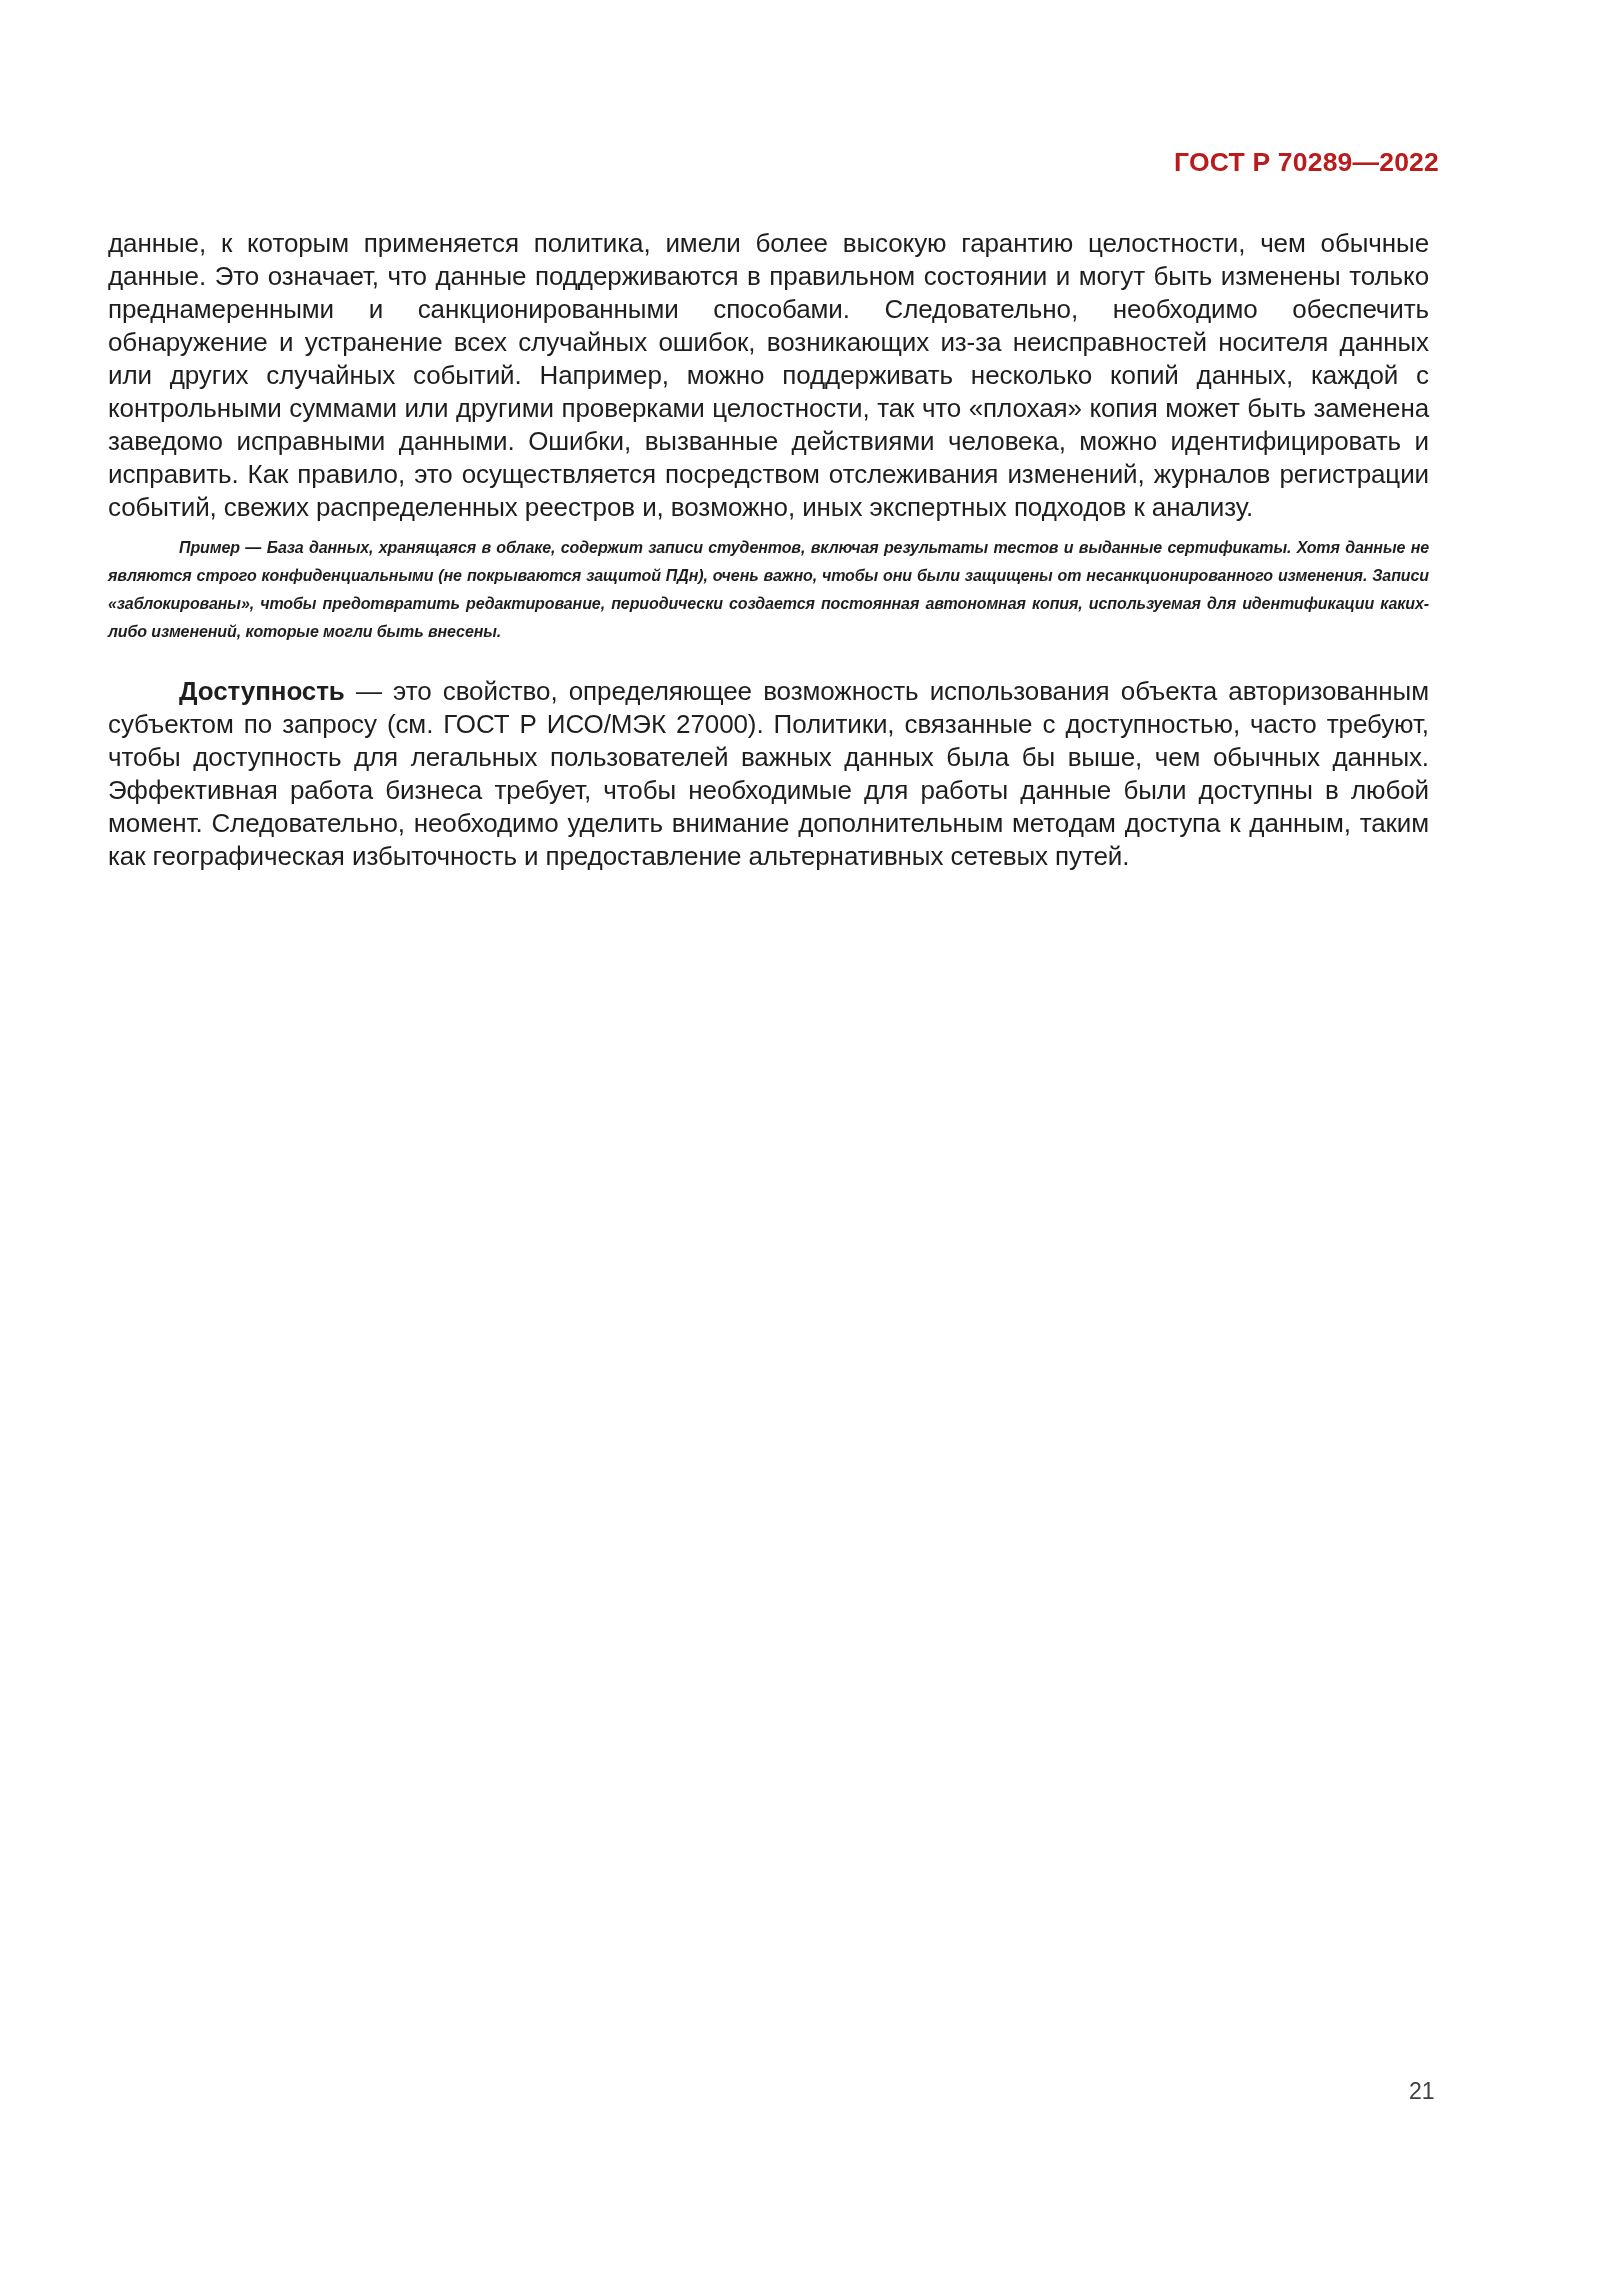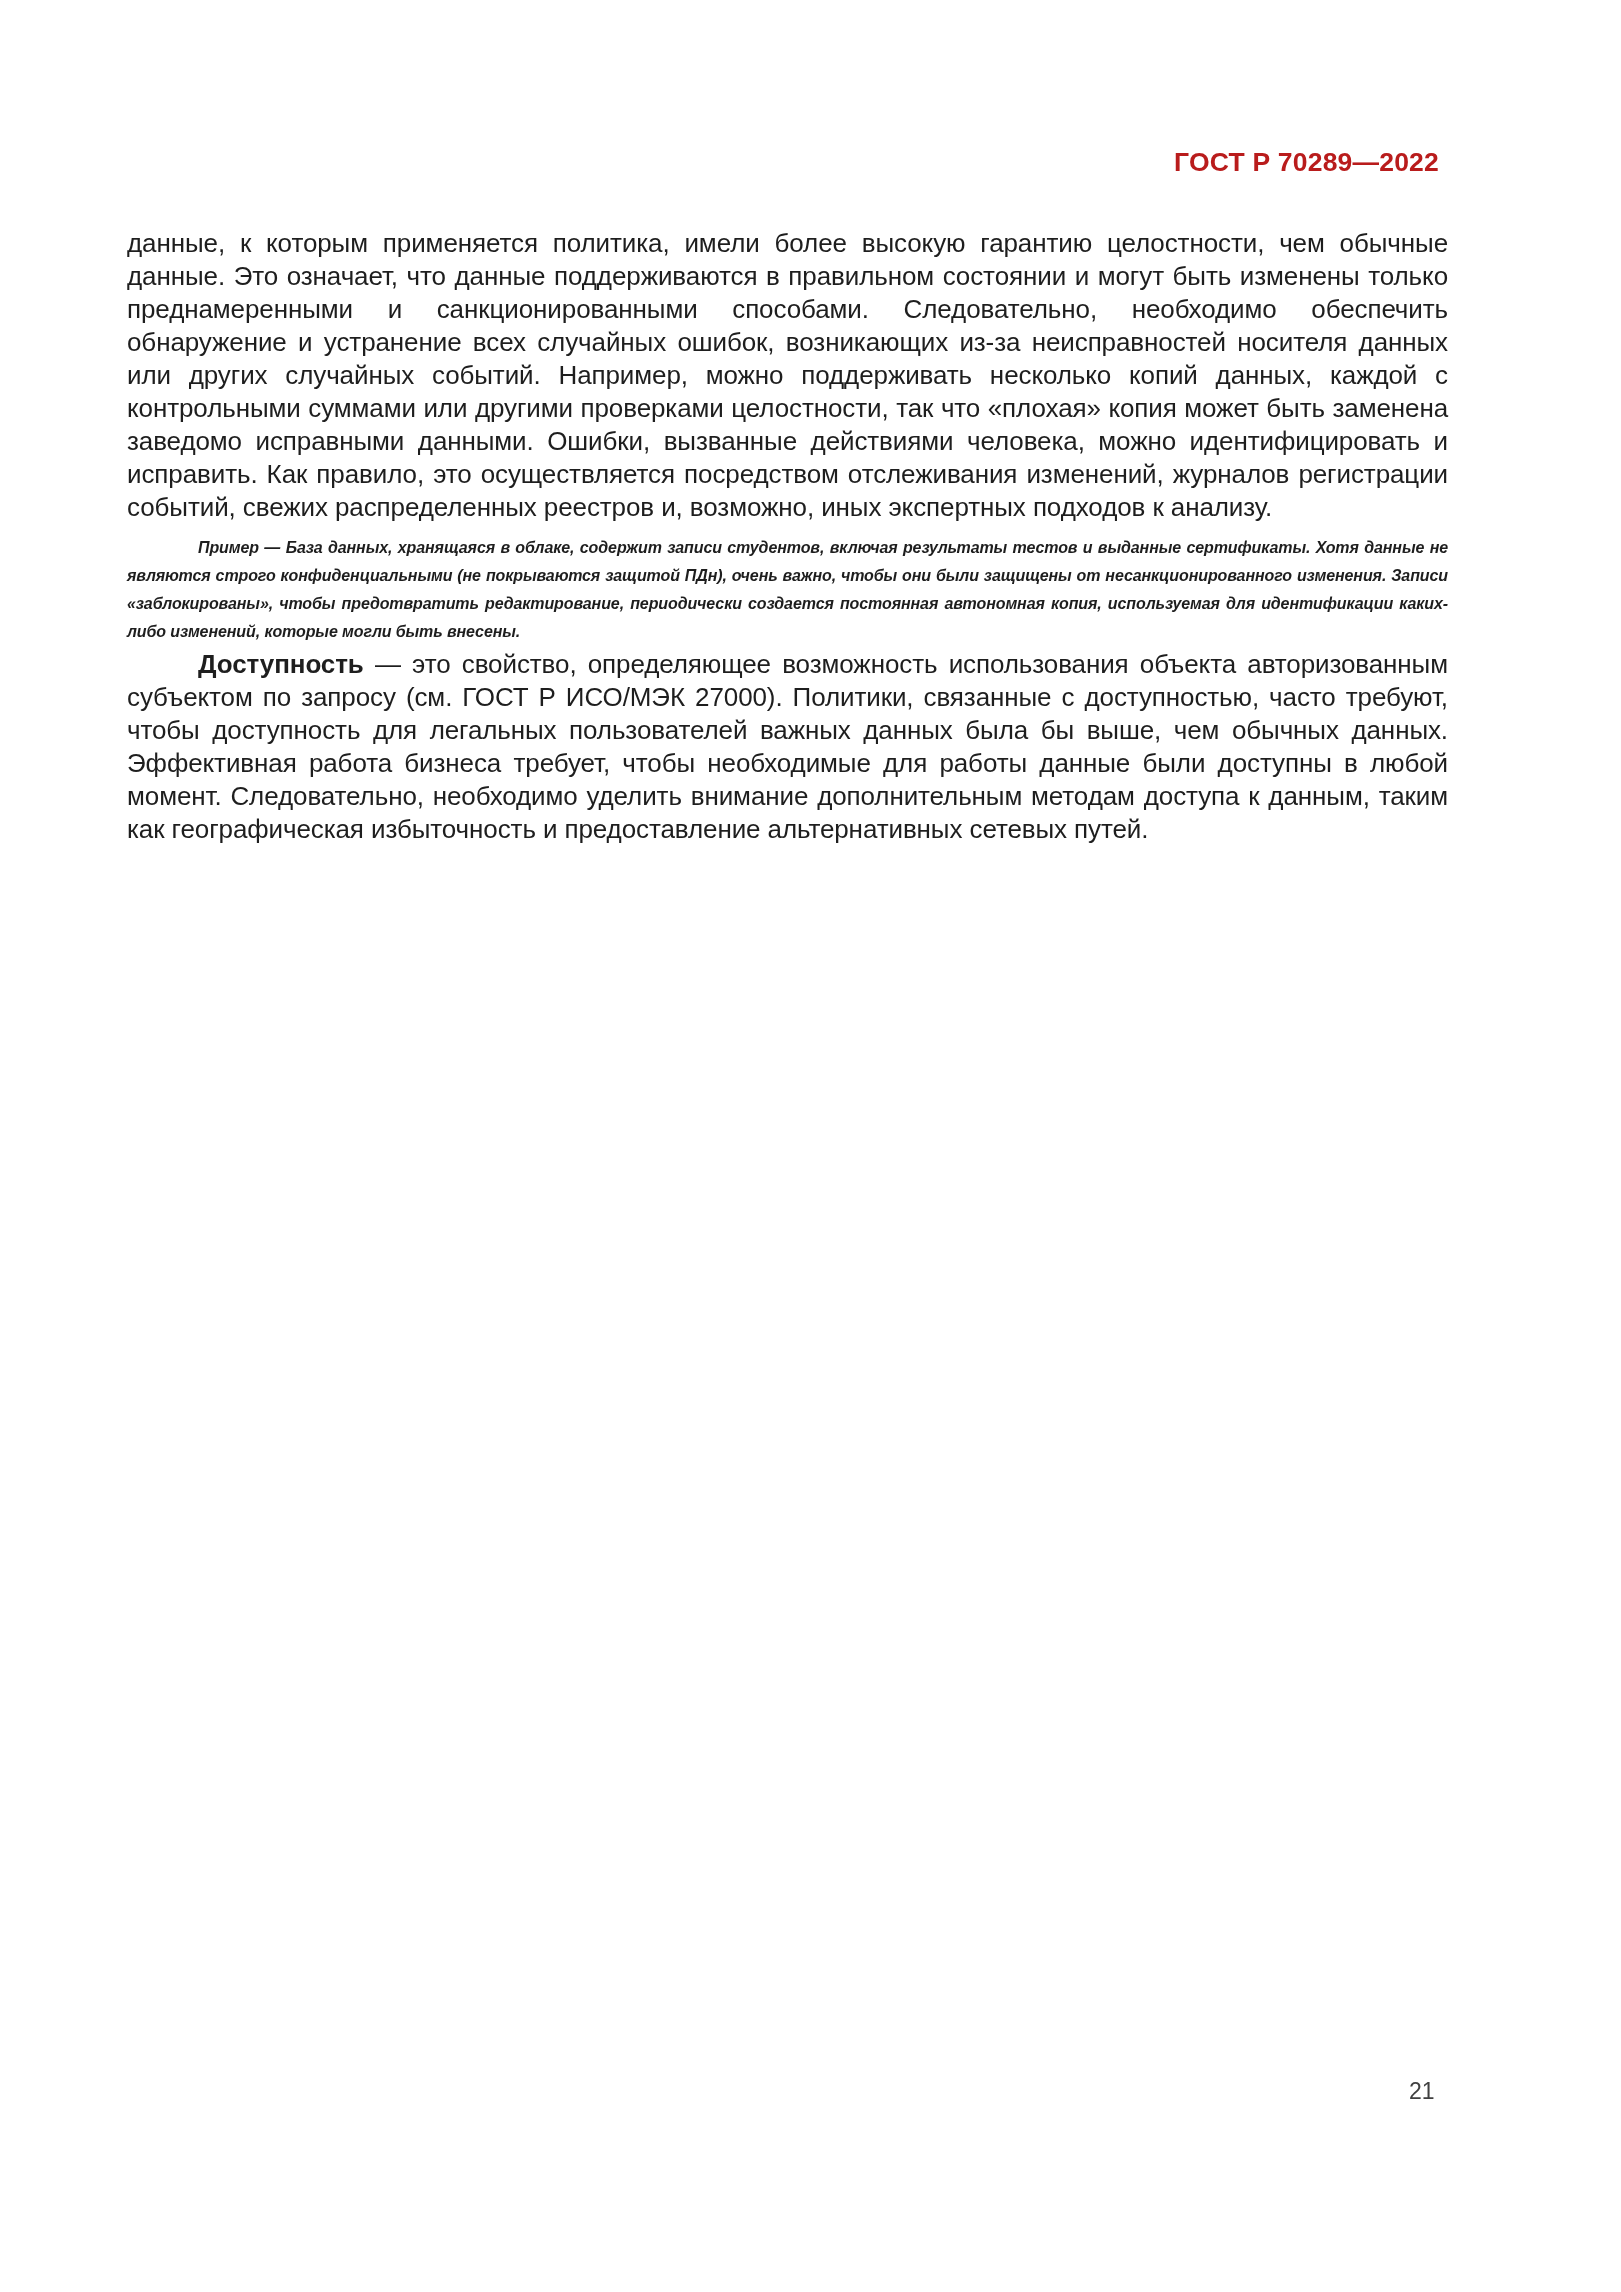--- a/index.html
+++ b/index.html
@@ -1,22 +1,22 @@
 <!DOCTYPE html>
 <html><head>
 <meta charset="utf-8">
 <style>
   html, body { margin: 0; padding: 0; background: #ffffff; }
   body { width: 1621px; height: 2293px; position: relative; overflow: hidden; color: #1e1e1e; font-family: "Liberation Sans", sans-serif; }
   .header { position: absolute; top: 147px; right: 182px; font-size: 26.5px; font-weight: bold; letter-spacing: 0.2px; color: #b91c1c; }
-  .content { position: absolute; left: 127px; top: 227px; width: 1321px; }
+  .content { position: absolute; left: 108px; top: 227px; width: 1321px; }
   .para { font-size: 26px; line-height: 33px; text-align: justify; margin: 0; text-align-last: left; letter-spacing: -0.1px; }
   .para.indent { text-indent: 71px; }
   .example { font-size: 16px; line-height: 28px; font-weight: bold; font-style: italic; text-align: justify; margin: 9.8px 0 0 0; text-indent: 71px; letter-spacing: -0.1px; }
-  .availability { margin-top: 2px; }
+  .availability { margin-top: 29px; }
   .term { font-weight: bold; }
   .page-number { position: absolute; left: 1409px; top: 2078px; font-size: 23px; color: #404040; }
 </style>
 </head>
 <body>
 
 <div class="header">ГОСТ Р 70289—2022</div>
 
 <div class="content">
   <p class="para">данные, к которым применяется политика, имели более высокую гарантию целостности, чем обычные данные. Это означает, что данные поддерживаются в правильном состоянии и могут быть изменены только преднамеренными и санкционированными способами. Следовательно, необходимо обеспечить обнаружение и устранение всех случайных ошибок, возникающих из-за неисправностей носителя данных или других случайных событий. Например, можно поддерживать несколько копий данных, каждой с контрольными суммами или другими проверками целостности, так что «плохая» копия может быть заменена заведомо исправными данными. Ошибки, вызванные действиями человека, можно идентифицировать и исправить. Как правило, это осуществляется посредством отслеживания изменений, журналов регистрации событий, свежих распределенных реестров и, возможно, иных экспертных подходов к анализу.</p>

